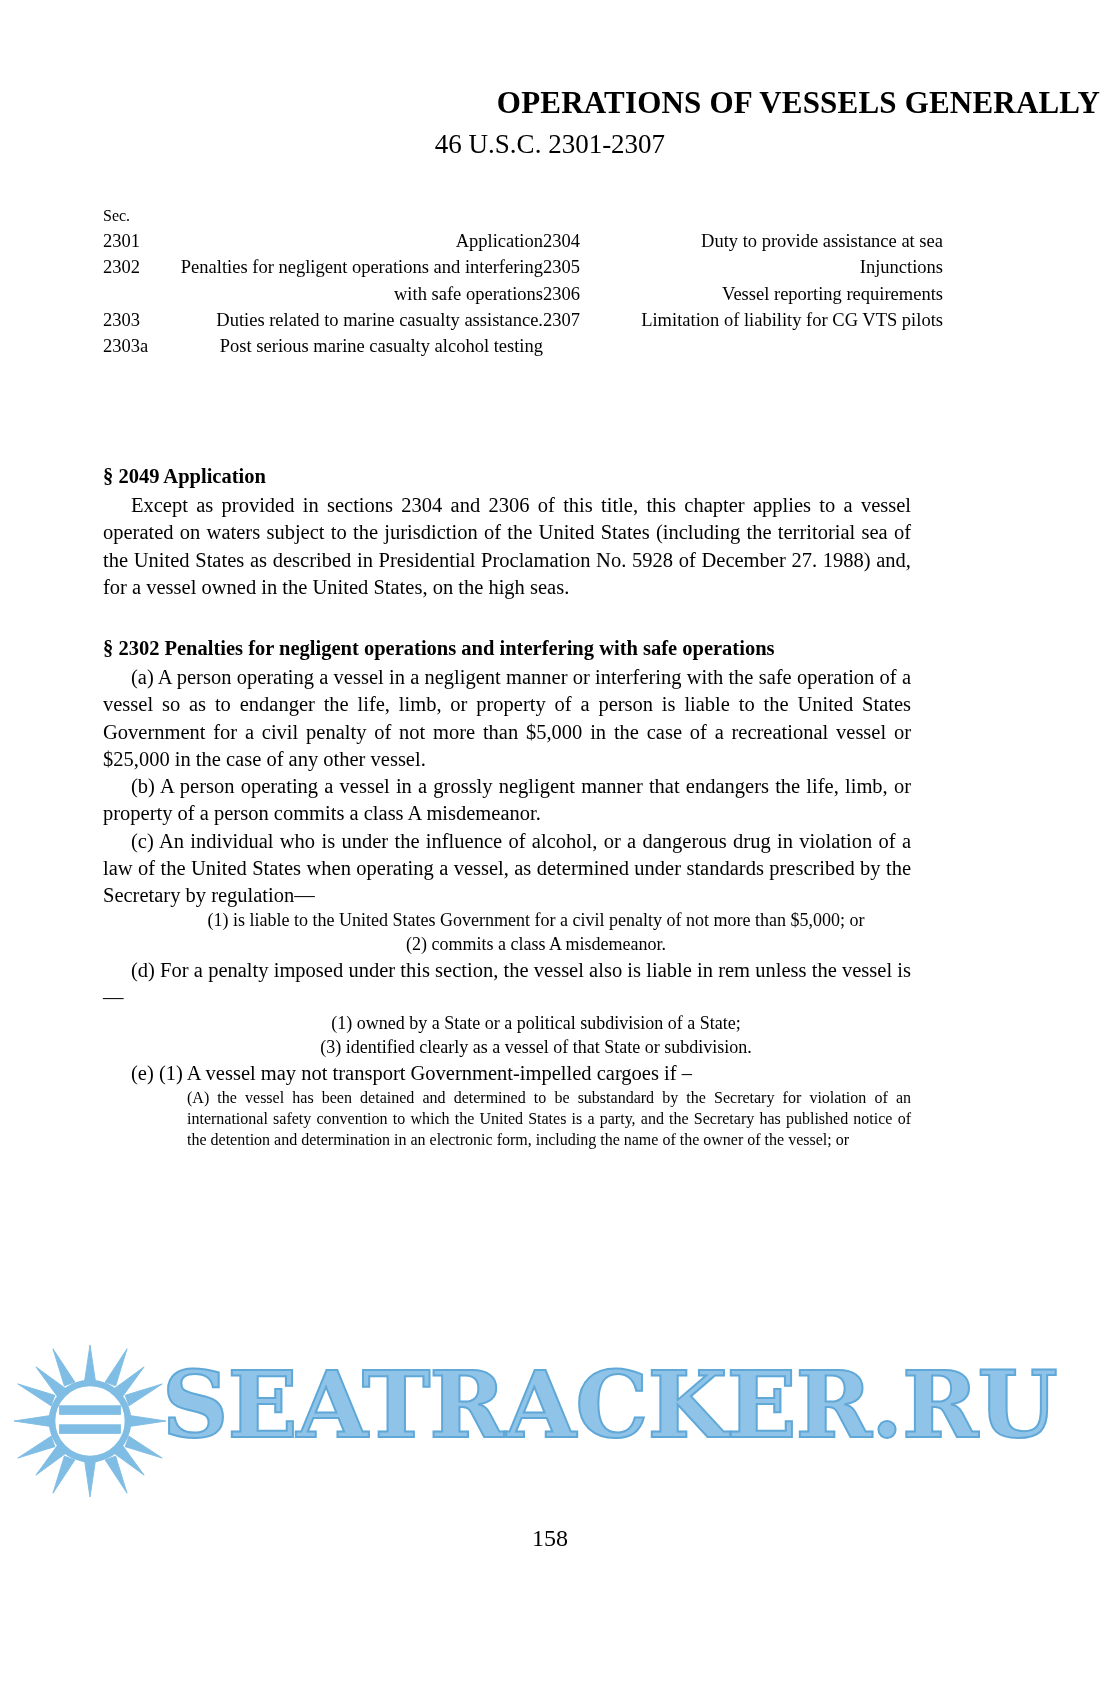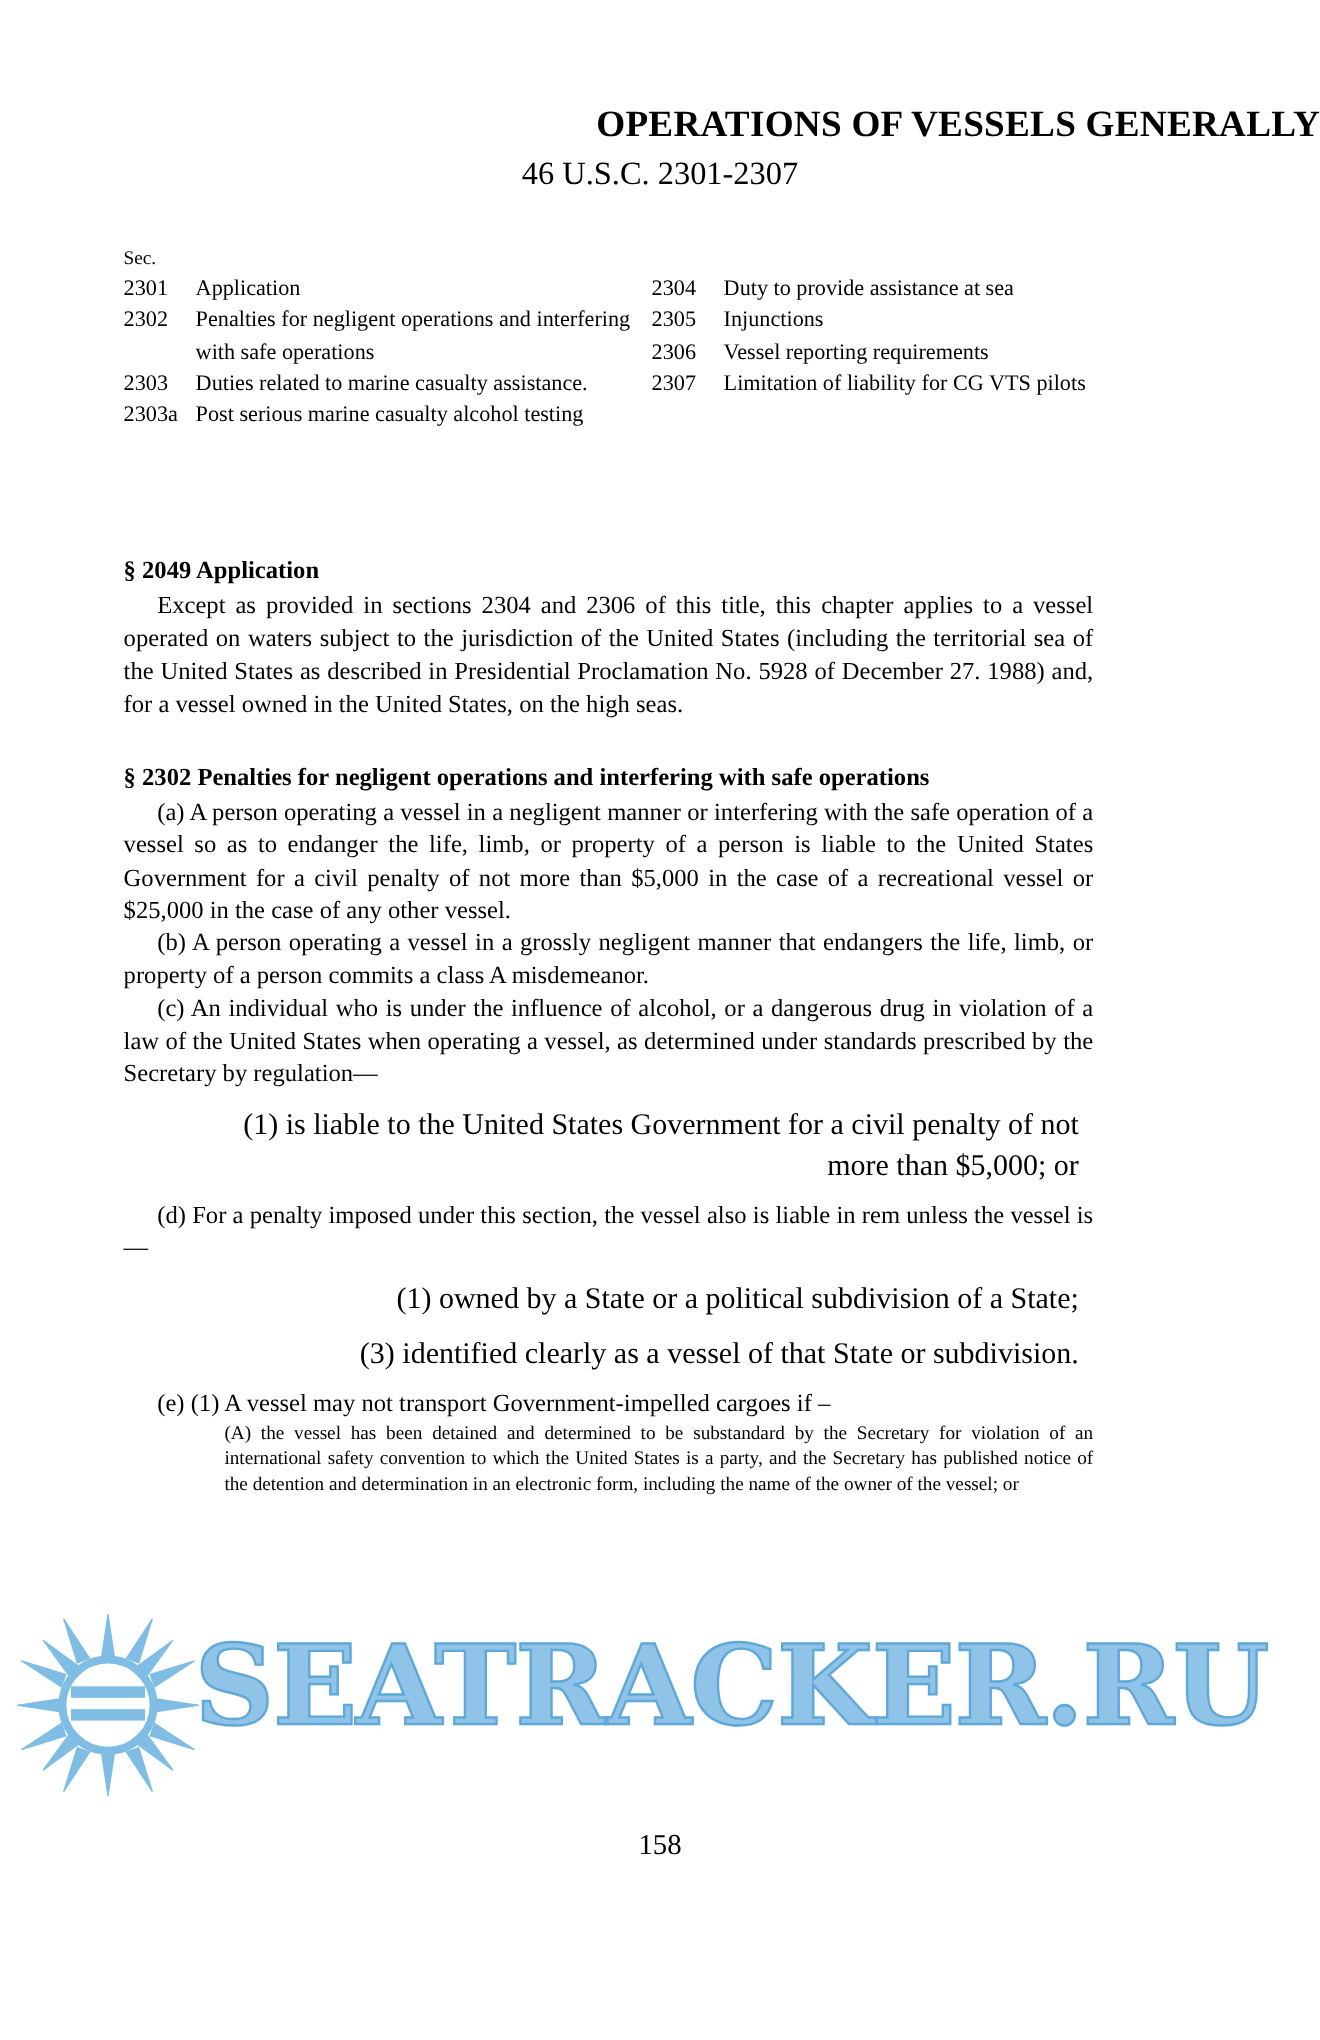--- a/index.html
+++ b/index.html
@@ -88,20 +88,21 @@
     font-size: 18.5px;
     line-height: 1.42;
   }
   .toc-num {
     width: 60px;
     flex: 0 0 60px;
     white-space: nowrap;
   }
   .toc-label {
     flex: 1 1 auto;
+    text-align: right;
   }
 
   
   .body-wrap {
     position: absolute;
     left: 103px;
     top: 463px;
     width: 808px;
   }
   h2.sec-head {
@@ -117,25 +118,25 @@
   }
   p.para {
     font-size: 20.5px;
     line-height: 1.33;
     margin: 0;
     text-align: justify;
     text-indent: 28px;
     hyphens: none;
   }
   p.sub {
-    font-size: 25px;
+    font-size: 18px;
     line-height: 1.33;
-    margin: 12px;
+    margin: 0;
     margin-left: 58px;
-    text-align: right;
+    text-align: center;
     text-indent: 0;
   }
   p.sub2 {
     font-size: 16px;
     line-height: 1.33;
     margin: 0;
     margin-left: 84px;
     text-align: justify;
     text-indent: 0;
   }
@@ -242,20 +243,21 @@
     <h2 class="sec-head">§ 2049 Application</h2>
     <p class="para">Except as provided in sections 2304 and 2306 of this title, this chapter applies to a vessel operated on waters subject to the jurisdiction of the United States (including the territorial sea of the United States as described in Presidential Proclamation No. 5928 of December 27. 1988) and, for a vessel owned in the United States, on the high seas.</p>
 
     <div class="gap-md"></div>
 
     <h2 class="sec-head just">§ 2302 Penalties for negligent operations and interfering with safe operations</h2>
     <p class="para">(a) A person operating a vessel in a negligent manner or interfering with the safe operation of a vessel so as to endanger the life, limb, or property of a person is liable to the United States Government for a civil penalty of not more than $5,000 in the case of a recreational vessel or $25,000 in the case of any other vessel.</p>
     <p class="para">(b) A person operating a vessel in a grossly negligent manner that endangers the life, limb, or property of a person commits a class A misdemeanor.</p>
     <p class="para">(c) An individual who is under the influence of alcohol, or a dangerous drug in violation of a law of the United States when operating a vessel, as determined under standards prescribed by the Secretary by regulation—</p>
     <p class="sub">(1) is liable to the United States Government for a civil penalty of not more than $5,000; or</p>
+    <p class="sub">(2) commits a class A misdemeanor.</p>
     <p class="para">(d) For a penalty imposed under this section, the vessel also is liable in rem unless the vessel is—</p>
     <p class="sub">(1) owned by a State or a political subdivision of a State;</p>
     <p class="sub">(3) identified clearly as a vessel of that State or subdivision.</p>
     <p class="para">(e) (1) A vessel may not transport Government-impelled cargoes if –</p>
     <p class="sub2">(A) the vessel has been detained and determined to be substandard by the Secretary for violation of an international safety convention to which the United States is a party, and the Secretary has published notice of the detention and determination in an electronic form, including the name of the owner of the vessel; or</p>
 
   </div>
 
   <div class="page-number">158</div>
 

